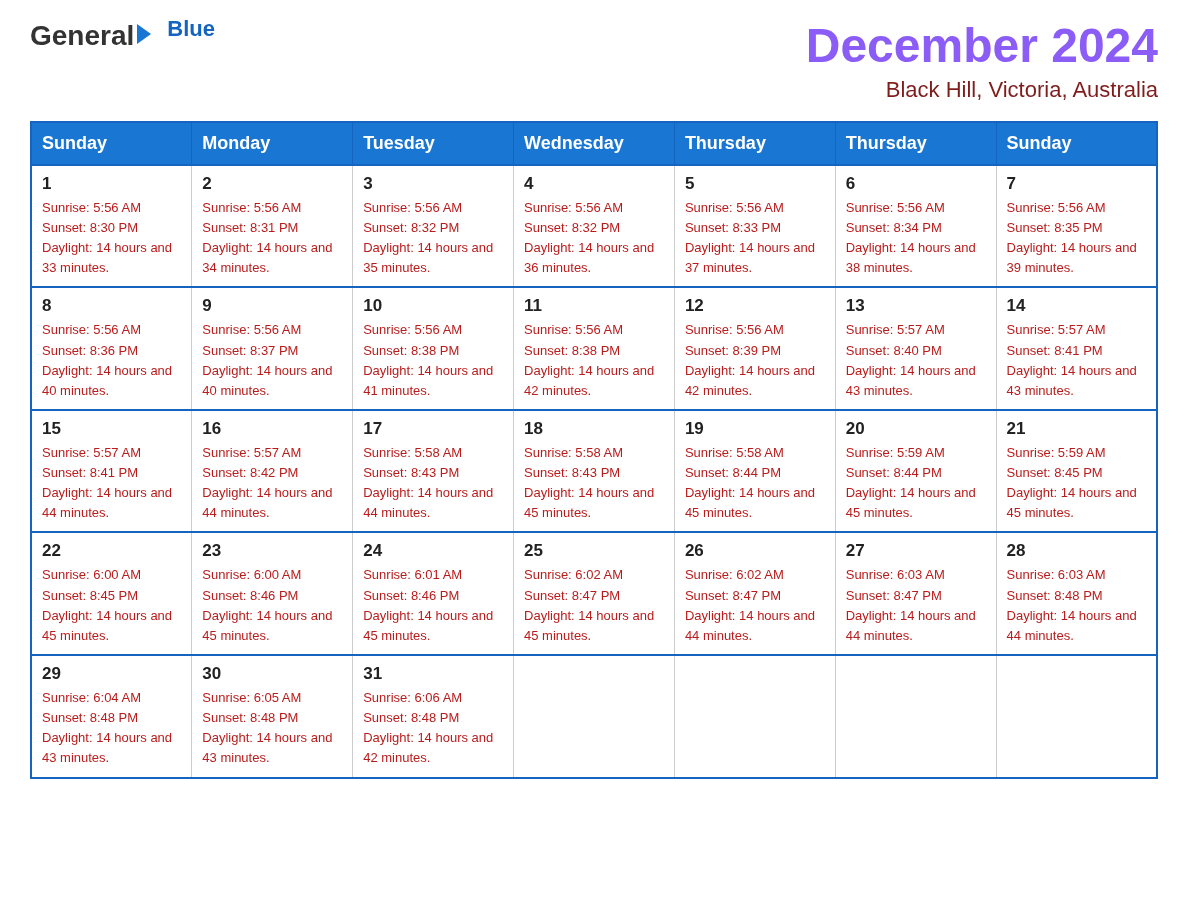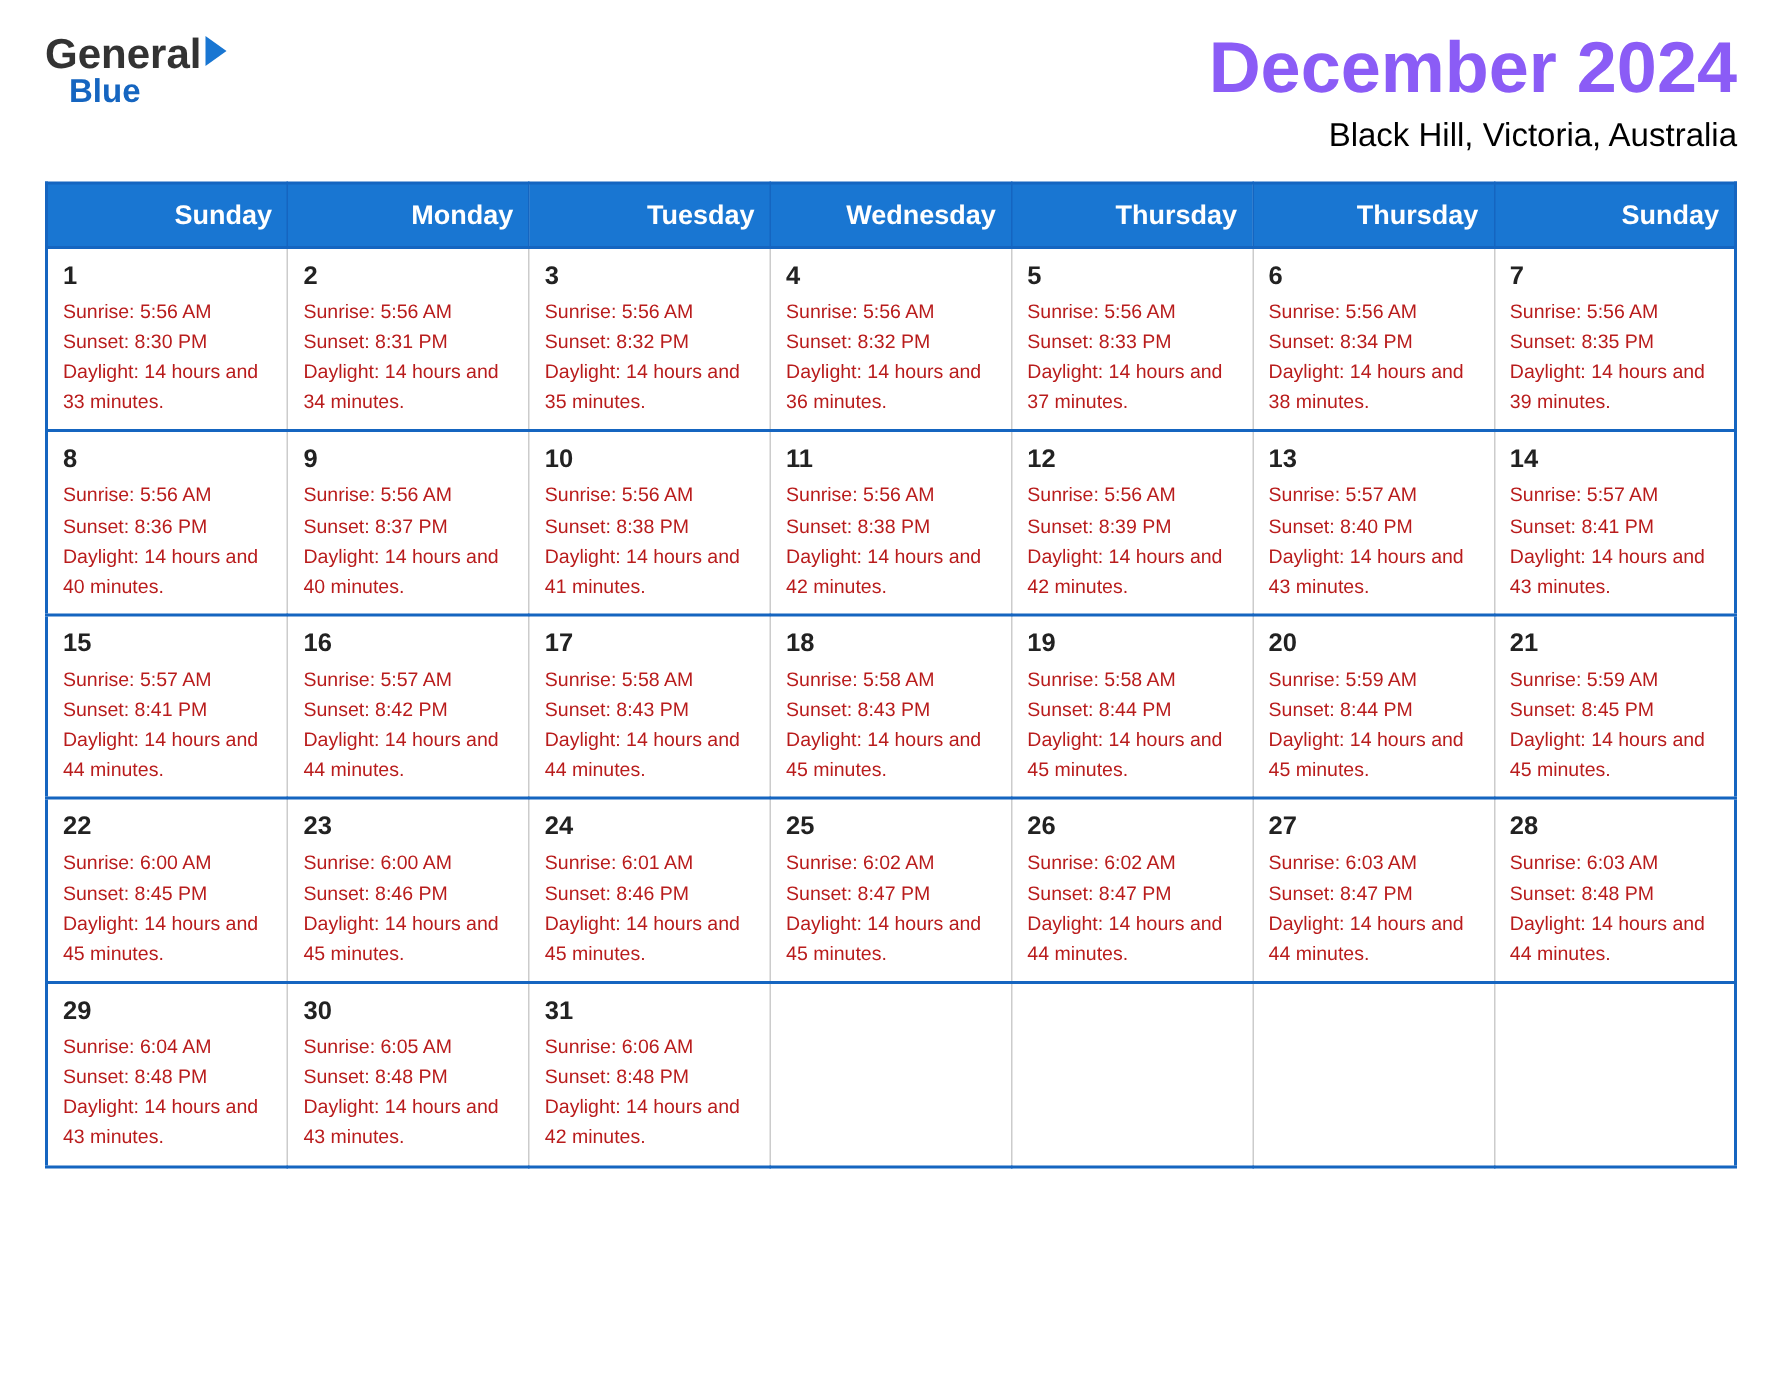--- a/index.html
+++ b/index.html
@@ -20,35 +20,35 @@
       text-align: right;
     }
     .month-title {
       font-size: 48px;
       font-weight: bold;
       color: #8b5cf6;
       line-height: 1.1;
     }
     .location {
       font-size: 22px;
-      color: #000000;
+      color: #7f1d1d;
       margin-top: 4px;
     }
     .calendar {
       width: 100%;
       border-collapse: collapse;
       border: 2px solid #1565c0;
     }
     .calendar th {
       background-color: #1976d2;
       color: #fff;
       font-size: 18px;
       font-weight: bold;
       padding: 10px 10px;
-      text-align: right;
+      text-align: left;
       border: 1px solid #1565c0;
     }
     .calendar td {
       vertical-align: top;
       padding: 8px 10px;
       border: 1px solid #ccc;
       width: 14.28%;
       min-height: 100px;
       font-size: 13px;
       color: #333;
@@ -67,21 +67,20 @@
     .day-info {
       font-size: 13px;
       line-height: 1.55;
       color: #b91c1c;
     }
     .empty-cell {
       background: #fff;
     }
     .logo-wrapper {
       display: flex;
-      flex-direction: column;
       align-items: flex-start;
     }
     .logo-line1 {
       display: flex;
       align-items: center;
     }
     .logo-black {
       color: #333;
       font-size: 28px;
       font-weight: bold;

